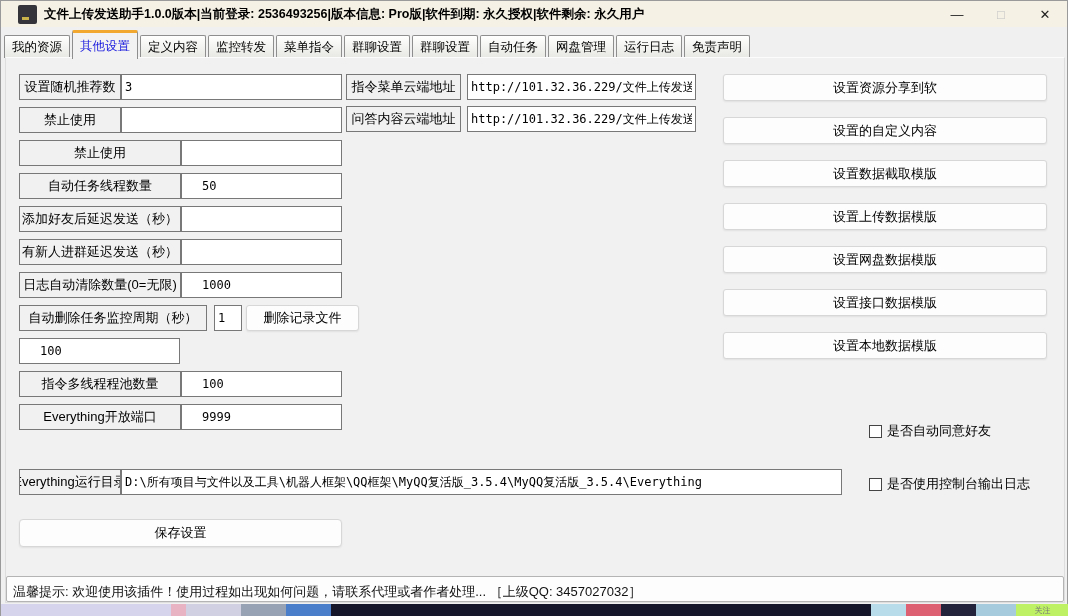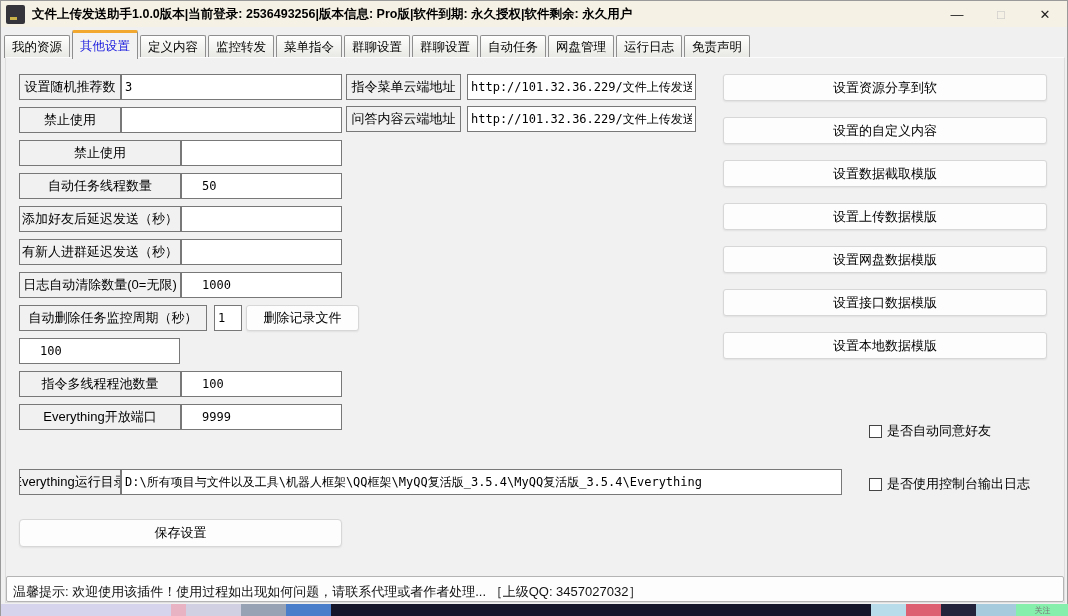--- a/index.html
+++ b/index.html
@@ -2,21 +2,21 @@
 <html style="--tab-accent: #f2a72e; --tab-active-text: #1a1adf; --titlebar-bg: #f6f1e5;"><head>
 <meta charset="utf-8">
 <style>
   * { box-sizing: border-box; margin: 0; padding: 0; }
   html,body { width:1068px; height:616px; overflow:hidden; }
   body { font-family:"Liberation Sans","DejaVu Sans",sans-serif; background:#f0f0f0; }
   .app { position:relative; width:1068px; height:616px; background:#f0f0f0; border:1px solid #9a9a9a; }
 
   
   .titlebar { position:absolute; left:0; top:0; width:100%; height:26px;
-    background:var(--titlebar-bg,#f6f1e5); display:flex; align-items:center; padding-left:5px; }
+    background:var(--titlebar-bg,#f6f1e5); display:flex; align-items:center; padding-left:17px; }
   .app-icon { width:19px; height:19px; border-radius:2px; background:#35343a;
     position:relative; flex:0 0 auto; }
   .app-icon::after { content:""; position:absolute; left:4px; bottom:4px; width:7px; height:3px;
     background:#c9b24a; }
   .title-text { font-size:12.5px; font-weight:700; color:#000; margin-left:7px; white-space:nowrap; }
   .win-controls { margin-left:auto; display:flex; height:26px; }
   .win-btn { width:44px; height:26px; display:flex; align-items:center; justify-content:center;
     font-size:13px; color:#222; cursor:default; }
   .win-btn.max { color:#c3c3c3; }
 
@@ -242,21 +242,21 @@
       <div class="seg grid" style="width: 170px; background: rgb(214, 212, 236);"></div>
       <div class="seg" style="width: 15px; background: rgb(232, 180, 196);"></div>
       <div class="seg" style="width: 55px; background: rgb(208, 208, 226);"></div>
       <div class="seg" style="width: 45px; background: rgb(151, 162, 180);"></div>
       <div class="seg" style="width: 45px; background: rgb(74, 126, 203);"></div>
       <div class="seg glyphs" style="width: 540px; background: rgb(22, 22, 42);"></div>
       <div class="seg" style="width: 35px; background: rgb(184, 220, 234);"></div>
       <div class="seg" style="width: 35px; background: rgb(221, 95, 114);"></div>
       <div class="seg" style="width: 35px; background: rgb(35, 35, 60);"></div>
       <div class="seg" style="width: 40px; background: rgb(165, 203, 221);"></div>
-      <div class="seg" style="width: 53px; background: #86efac;">关注</div>
+      <div class="seg" style="width: 53px; background: #bef264;">关注</div>
     </div>
 
 <div class="checkbox cb-1">
     <span class="cb-box"></span>
     <span class="cb-label">是否自动同意好友</span>
   </div>
     <div class="checkbox cb-2">
     <span class="cb-box"></span>
     <span class="cb-label">是否使用控制台输出日志</span>
   </div>

